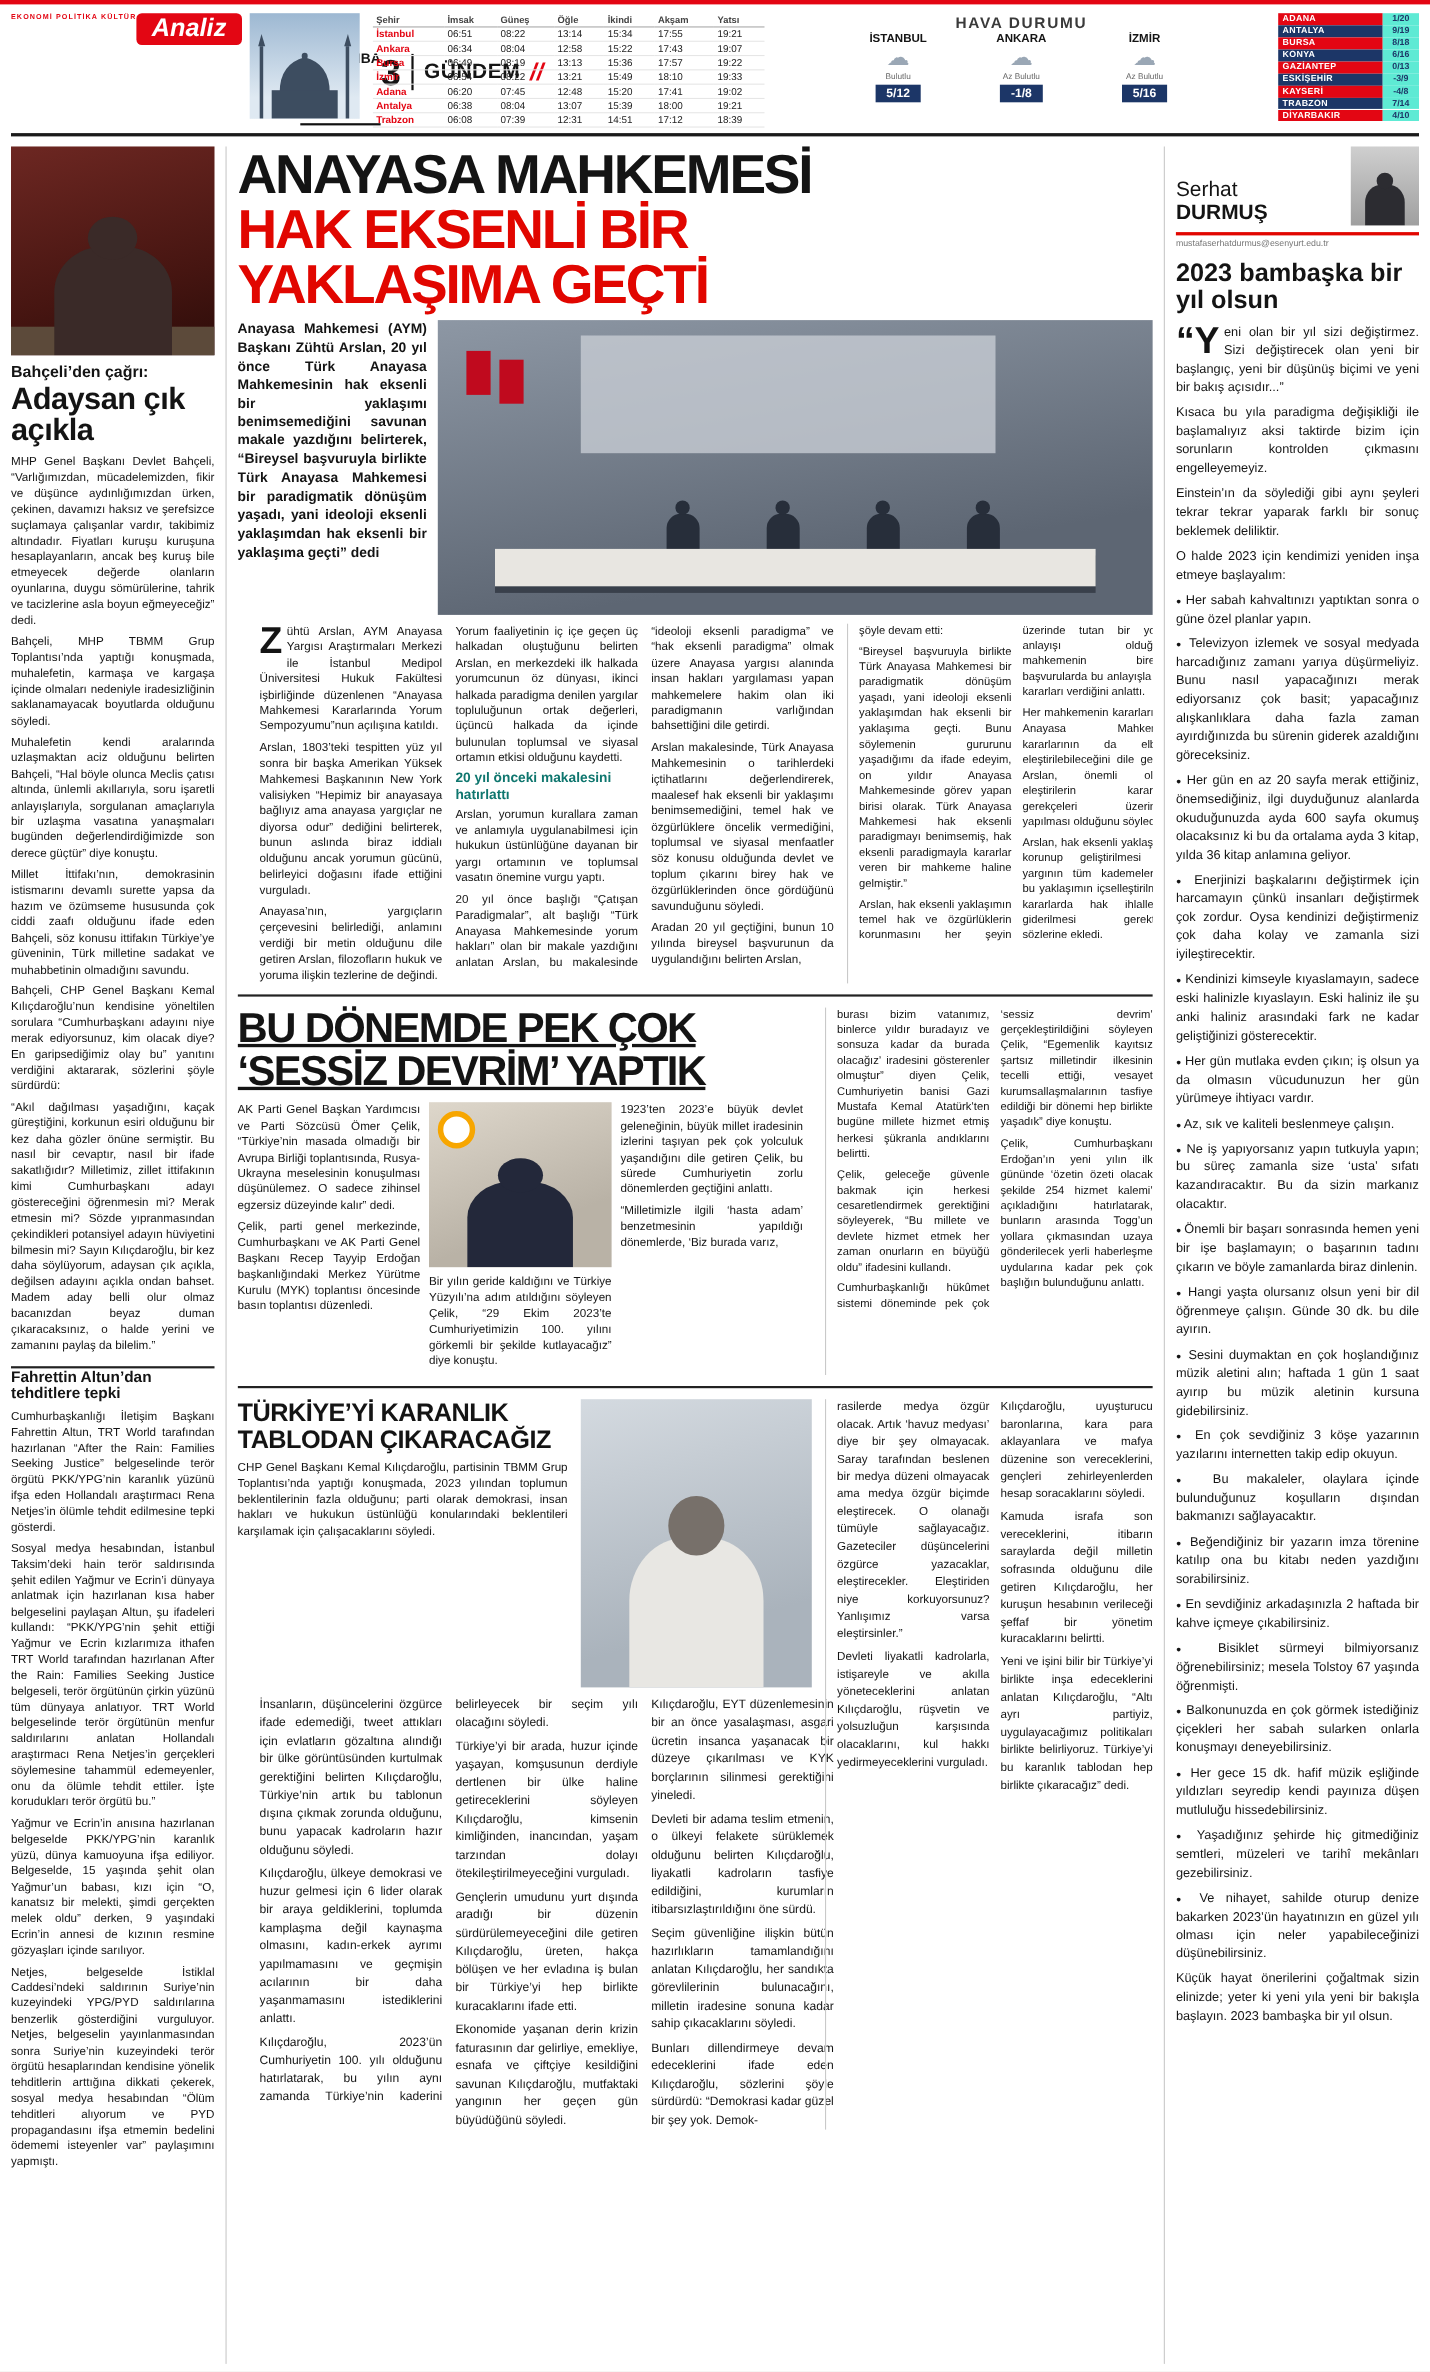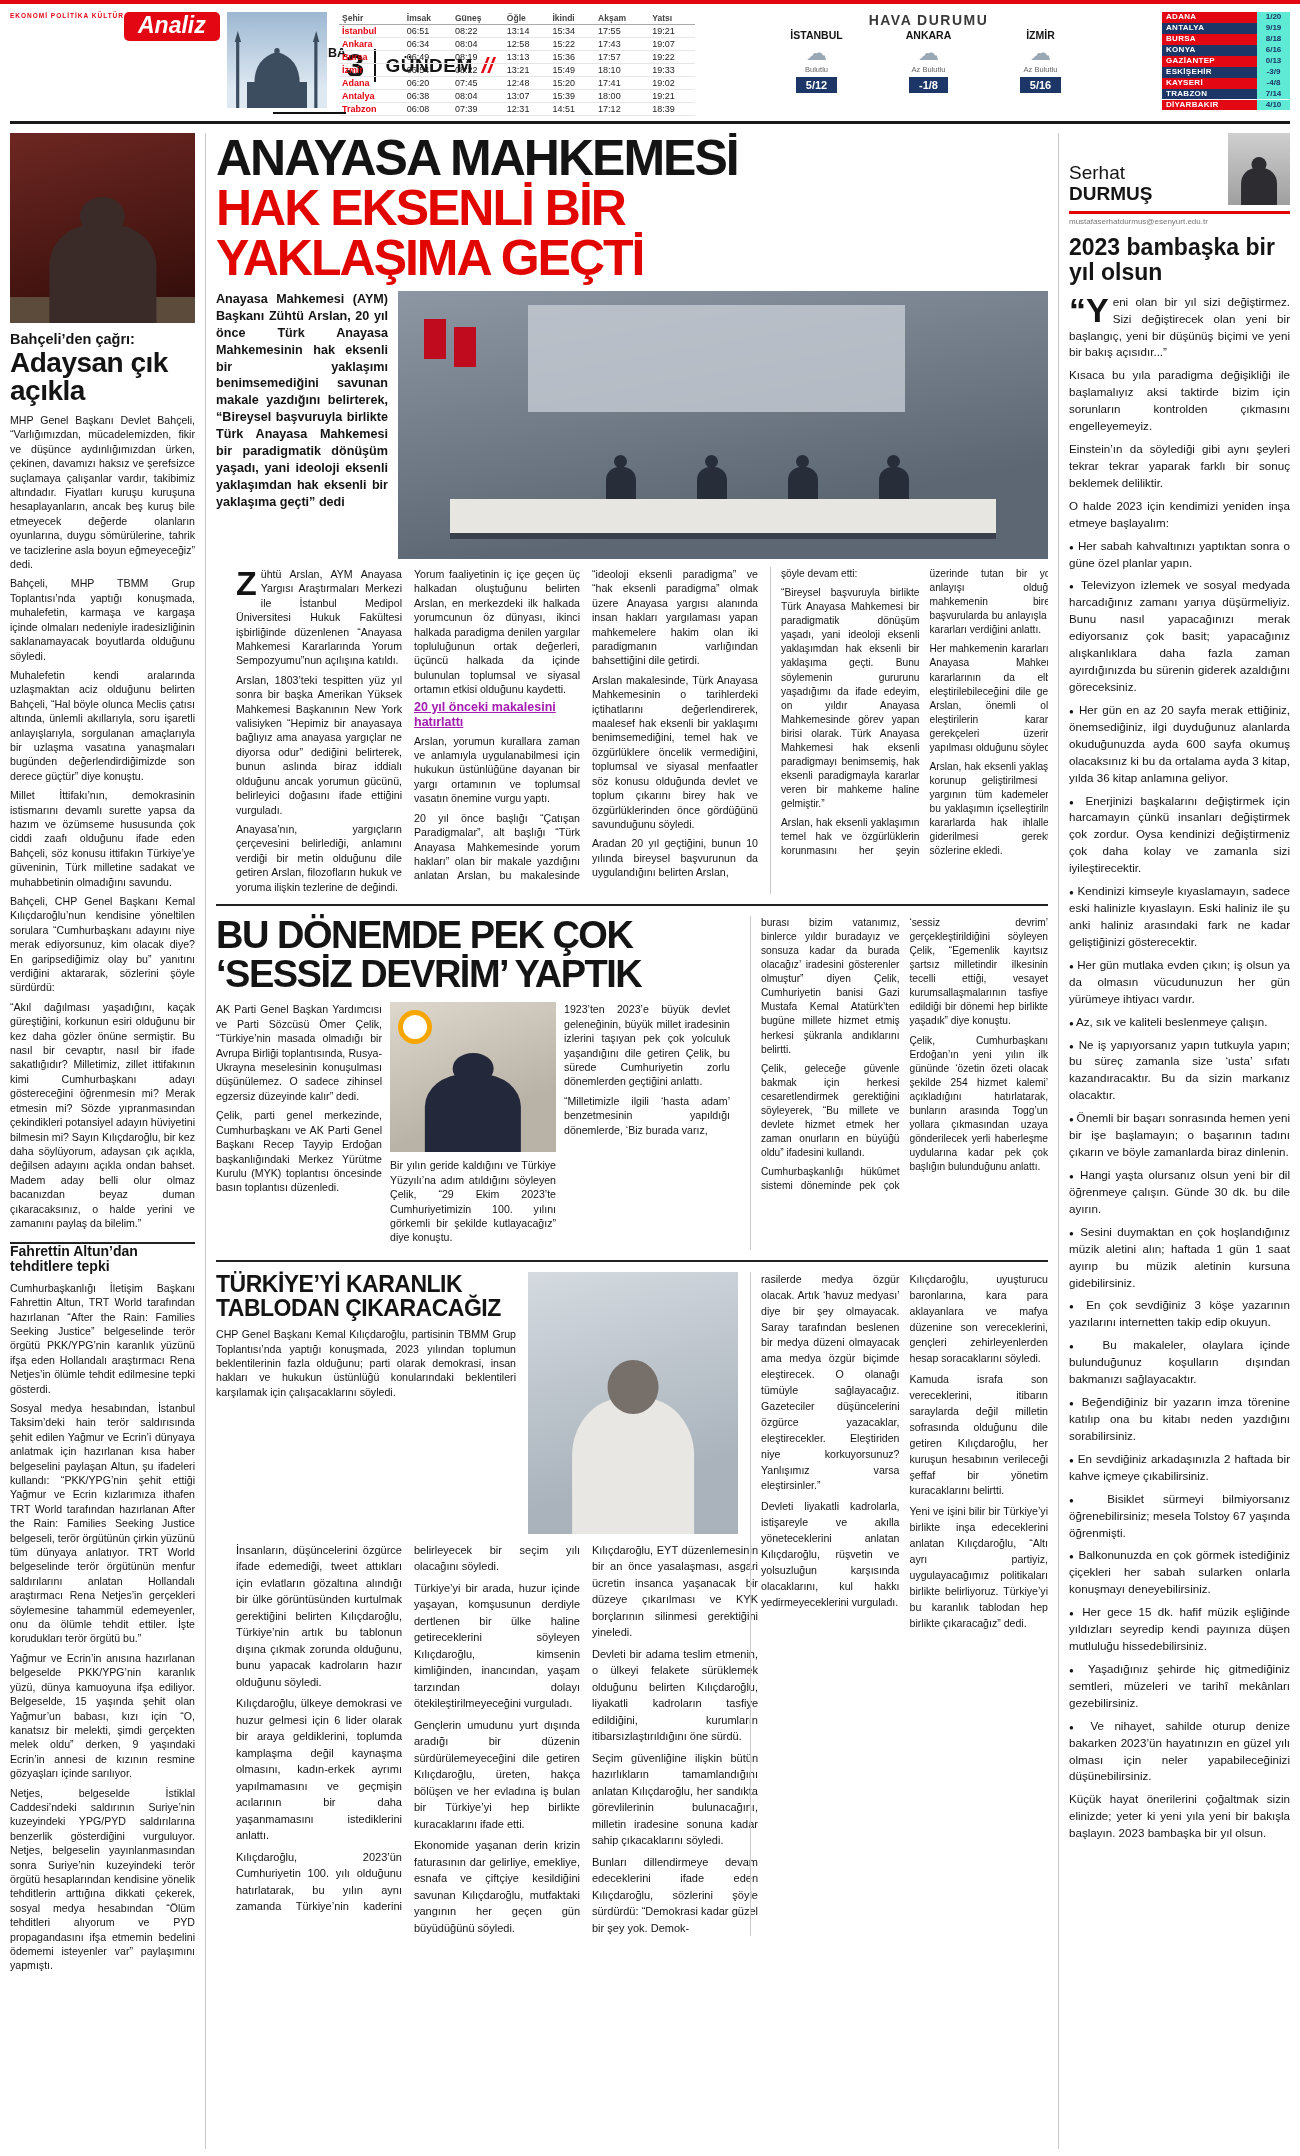--- a/index.html
+++ b/index.html
@@ -69,31 +69,31 @@
   .ph-panel{flex:1;height:268px;background:linear-gradient(170deg,#8d97a4,#5d6673 75%);}
   .panel-screen{position:absolute;top:14px;left:20%;width:58%;height:40%;background:#c7ccd3;opacity:.8;}
   .panel-table{position:absolute;bottom:26px;left:8%;width:84%;height:34px;background:#e8e6e1;box-shadow:0 6px 0 #39404b;}
   .flag-icon{position:absolute;width:22px;height:40px;background:#c00a1e;top:28px;}
   .flag-icon.f1{left:26px;}
   .flag-icon.f2{left:56px;top:36px;}
   .panelist{position:absolute;bottom:58px;width:30px;height:34px;background:#272e3a;border-radius:13px 13px 0 0;}
   .panelist::before{content:"";position:absolute;top:-12px;left:8px;width:13px;height:13px;border-radius:50%;background:#272e3a;}
   .art1-bot{display:flex;gap:12px;}
   .cols3{width:522px;column-count:3;column-gap:12px;flex:none;margin-left:20px;}
-  .subhead{color:#a21caf;font-size:12.5px;font-weight:bold;line-height:1.2;margin:3px 0 4px;text-decoration:underline;}
+  .subhead{color:#0f766e;font-size:12.5px;font-weight:bold;line-height:1.2;margin:3px 0 4px;}
   .cont{width:298px;border-left:1px solid #c9c9c9;padding-left:10px;column-count:2;column-gap:10px;flex:none;}
   .cont .bp{font-size:10.2px;line-height:1.38;}
   .dropcap-group p:first-of-type::first-letter,
   .aintro p:first-of-type::first-letter{float:left;font-size:34px;line-height:.82;font-weight:bold;padding:3px 4px 0 0;}
   .divider{border-top:2px solid #222;margin:10px 0;}
 
   
   .art{display:flex;gap:12px;}
   .art-left{width:522px;flex:none;}
-  .h2{font-size:38px;line-height:1.02;font-weight:bold;letter-spacing:-1.5px;margin-bottom:9px;}
+  .h2{font-size:38px;line-height:1.02;font-weight:bold;letter-spacing:-1.5px;margin-bottom:9px;text-decoration:underline;}
   .celik-body{display:flex;gap:8px;}
   .ccol{width:166px;flex:none;}
   .ph-celik{height:150px;margin-bottom:6px;background:linear-gradient(160deg,#ded7cb,#b9b2a6 70%);}
   .ph-celik .aklogo{position:absolute;top:8px;left:8px;width:34px;height:34px;border-radius:50%;border:5px solid #f7a600;background:#fff;}
   .ph-celik .sil-fig{background:#23283a;}
 
   
   .kk-top{display:flex;gap:12px;margin-bottom:8px;}
   .kk-headblock{width:300px;flex:none;}
   .h3{font-size:23px;line-height:1.05;font-weight:bold;letter-spacing:-.5px;margin-bottom:7px;}

